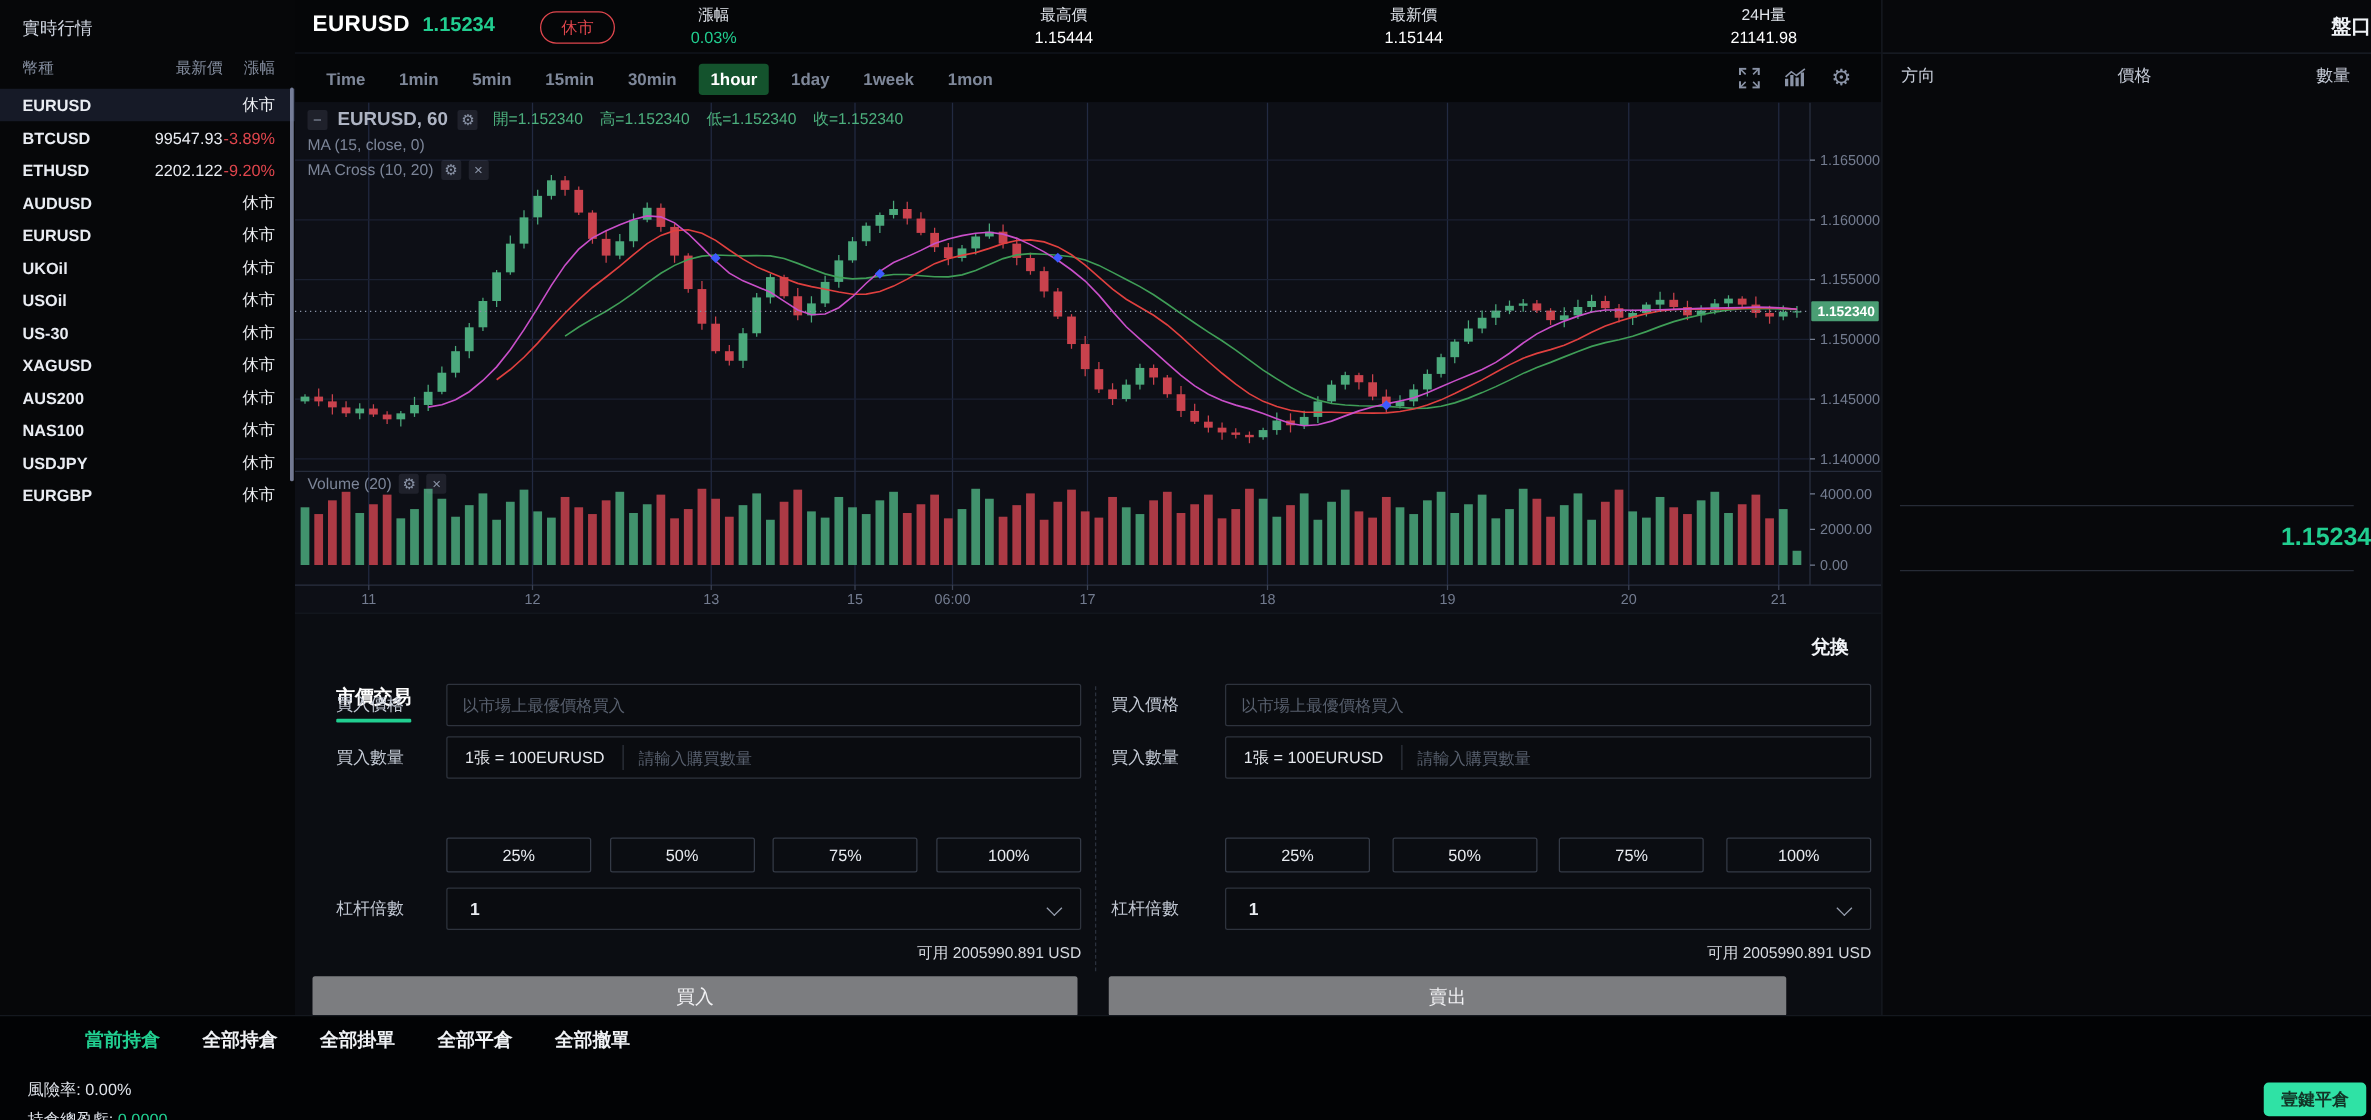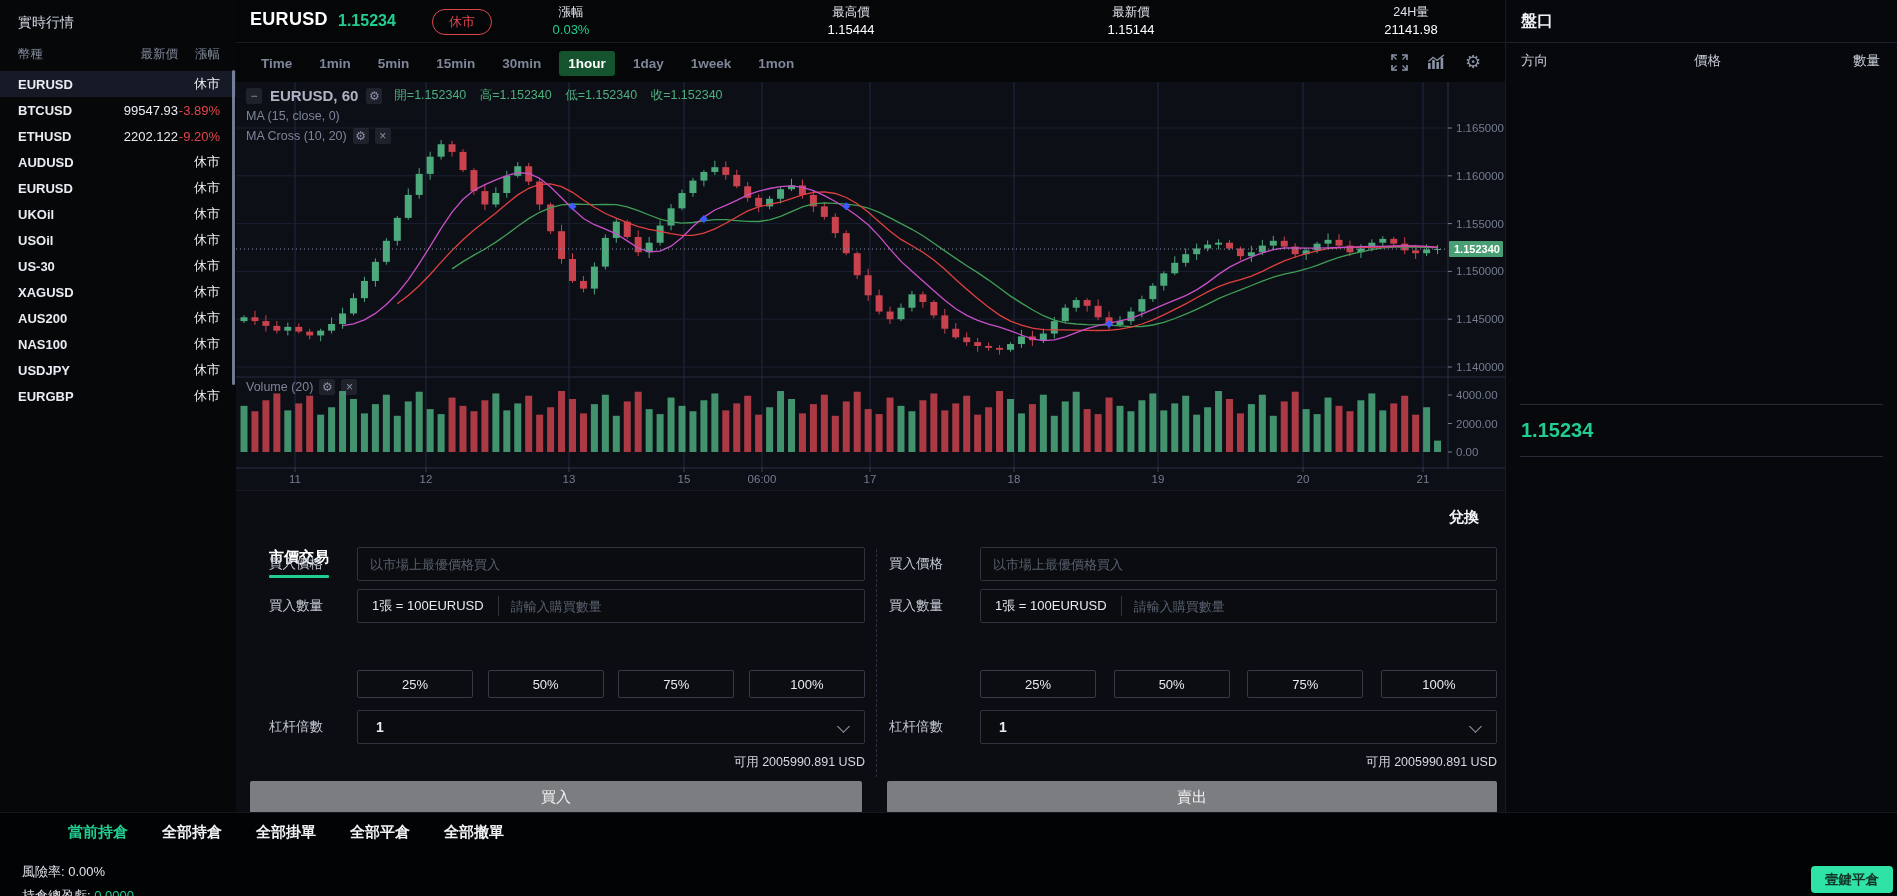--- a/index.html
+++ b/index.html
@@ -80,23 +80,23 @@
   #tcolL .tselect{width:508px;}
   #tcolR .tselect{width:517px;}
   .tselect .val{padding-left:18px;font-size:14px;font-weight:700;color:#e8ebf0;}
   .chev{position:absolute;right:16px;top:11px;width:8px;height:8px;border-right:1.6px solid #9aa2b2;
     border-bottom:1.6px solid #9aa2b2;transform:rotate(45deg);}
   .avail{margin-top:10px;text-align:right;font-size:12.5px;color:#d5d9e0;}
   #tcolL .avail{margin-right:11px;}
   #tcolR .avail{margin-right:8px;}
   .trade-btn{display:block;margin:10px 0 0 14px;width:612px;height:32px;background:#7c7d80;border:0;
     border-radius:2px;color:#f2f2f4;font-size:15px;cursor:pointer;font-family:inherit;}
-  #tcolR .trade-btn{width:610px;margin-left:11px;}
+  #tcolR .trade-btn{width:542px;margin-left:11px;}
   
-  #rightpanel{left:1505px;top:0;width:392px;height:812px;background:#07080b;border-left:1px solid #181c25;box-sizing:border-box;}
+  #rightpanel{left:1505px;top:0;width:392px;height:812px;background:#07080b;border-left:1px solid #181c25;box-sizing:border-box;text-align:right;}
   #ob-title{padding:11px 0 10px 15px;font-size:16px;font-weight:700;color:#eef1f5;border-bottom:1px solid #1c212b;}
   #ob-cols{position:relative;height:34px;font-size:13.5px;color:#c6ccd8;}
   .ob-c1{position:absolute;left:15px;top:9px;}
   .ob-c2{position:absolute;left:188px;top:9px;}
   .ob-c3{position:absolute;right:17px;top:9px;}
   .ob-line{margin:0 14px;border-top:1px solid #262b36;}
   #ob-price{padding:14px 0 14px 15px;font-size:20px;font-weight:700;color:#21ce90;}
   
   #bottombar{left:0;top:812px;width:1897px;height:84px;background:#020305;border-top:1px solid #14181f;box-sizing:border-box;}
   #btabs{position:absolute;left:68px;top:10px;display:flex;gap:34px;}

